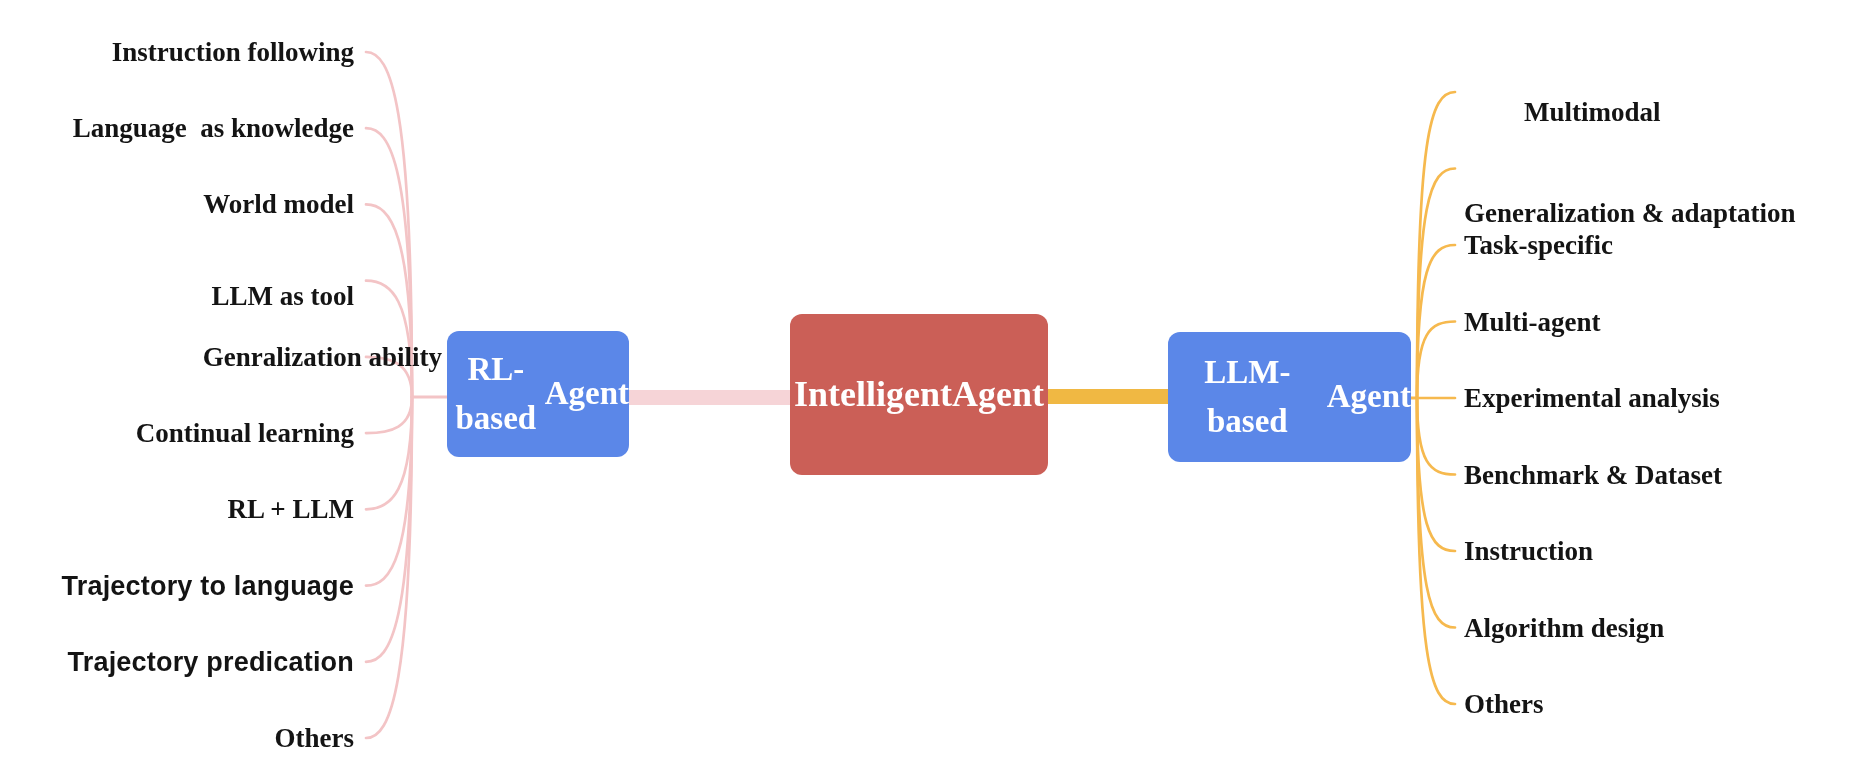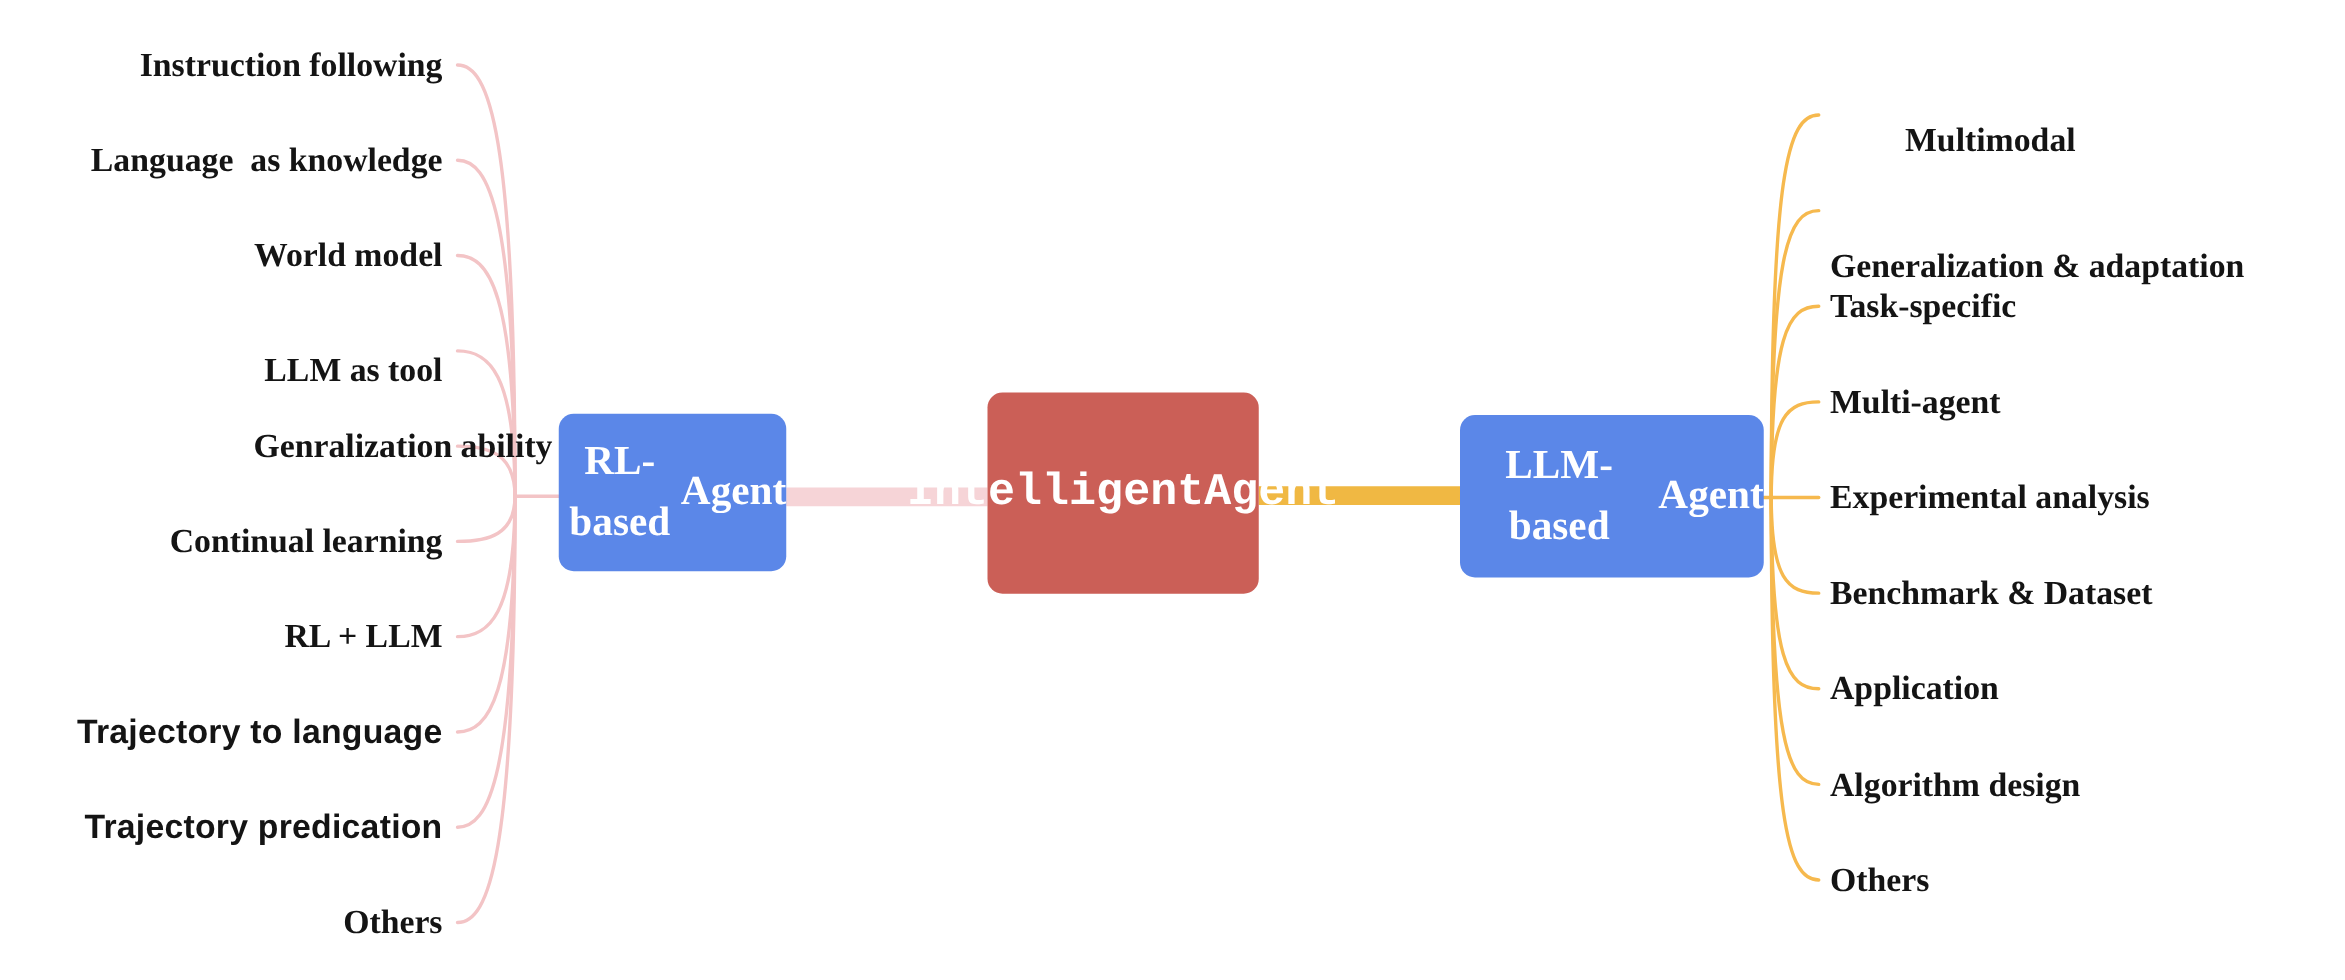--- a/index.html
+++ b/index.html
@@ -69,21 +69,21 @@
       <path d="M 1417 398 C 1417 528.0, 1430 551.0, 1455 551.0" stroke="#f6b94e" stroke-width="2.7" fill="none" stroke-linecap="round"></path>
       <path d="M 1417 398 C 1417 593.1, 1430 627.5, 1455 627.5" stroke="#f6b94e" stroke-width="2.7" fill="none" stroke-linecap="round"></path>
       <path d="M 1417 398 C 1417 658.1, 1430 704.0, 1455 704.0" stroke="#f6b94e" stroke-width="2.7" fill="none" stroke-linecap="round"></path>
     </svg>
 
   <div class="node hub" id="left-hub" style="left: 447px; top: 331px; width: 182px; height: 126px; background: rgb(91, 135, 232); color: rgb(255, 255, 255);">
     <span>RL-based</span>
     <span>Agent</span>
   </div>
 
-  <div class="node root" id="center-node" style="left: 790px; top: 314px; width: 217px; height: 161px; background: rgb(203, 95, 87); color: rgb(255, 255, 255); font-family: Liberation Mono, monospace;">
+  <div class="node root" id="center-node" style="left: 790px; top: 314px; width: 258px; height: 161px; background: rgb(203, 95, 87); color: rgb(255, 255, 255);">
     <span>Intelligent</span>
     <span>Agent</span>
   </div>
 
   <div class="node hub" id="right-hub" style="left: 1168px; top: 332px; width: 243px; height: 130px; background: rgb(91, 135, 232); color: rgb(255, 255, 255);">
     <span>LLM-based</span>
     <span>Agent</span>
   </div>
 <div class="leaf left-side" style="top: 52px; right: 1522px;">Instruction following</div>
     <div class="leaf left-side" style="top: 128.222px; right: 1522px; margin-left: 28px;">Language  as knowledge</div>
@@ -94,16 +94,16 @@
     <div class="leaf left-side" style="top: 509.333px; right: 1522px;">RL + LLM</div>
     <div class="leaf left-side sans" style="top: 585.556px; right: 1522px;">Trajectory to language</div>
     <div class="leaf left-side sans" style="top: 661.778px; right: 1522px;">Trajectory predication</div>
     <div class="leaf left-side" style="top: 738px; right: 1522px;">Others</div>
     <div class="leaf right-side" style="top: 92px; left: 1524px; margin-top: 20px;">Multimodal</div>
     <div class="leaf right-side" style="top: 168.5px; left: 1464px; margin-top: 44px;">Generalization &amp; adaptation</div>
     <div class="leaf right-side" style="top: 245px; left: 1464px;">Task-specific</div>
     <div class="leaf right-side" style="top: 321.5px; left: 1464px;">Multi-agent</div>
     <div class="leaf right-side" style="top: 398px; left: 1464px;">Experimental analysis</div>
     <div class="leaf right-side" style="top: 474.5px; left: 1464px;">Benchmark &amp; Dataset</div>
-    <div class="leaf right-side" style="top: 551px; left: 1464px;">Application</div>
+    <div class="leaf right-side" style="top: 551px; left: 1464px;">Instruction</div>
     <div class="leaf right-side" style="top: 627.5px; left: 1464px;">Algorithm design</div>
     <div class="leaf right-side" style="top: 704px; left: 1464px;">Others</div>
   </div>
 
 </body></html>

